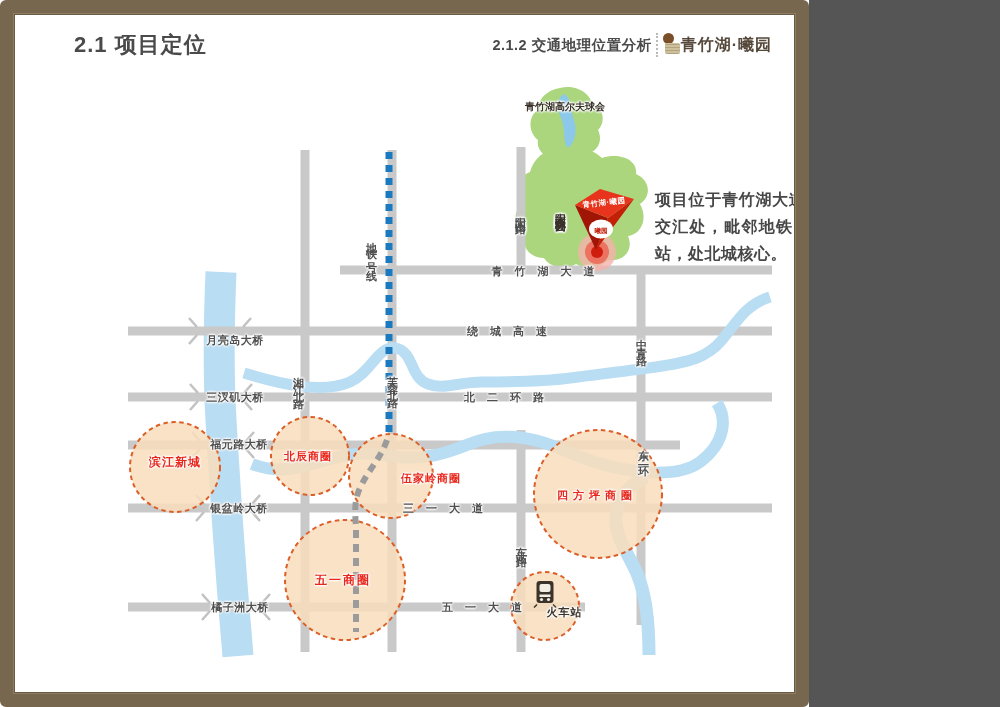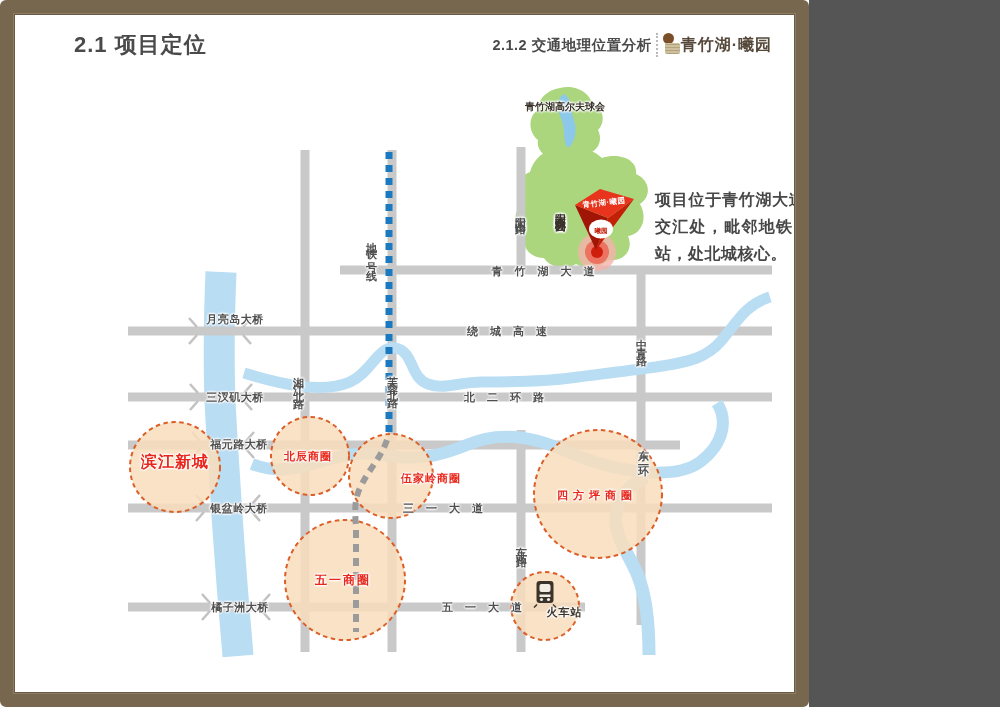--- a/index.html
+++ b/index.html
@@ -127,27 +127,27 @@
   <div class="lbl" style="left:448px;top:607px;letter-spacing:12px;margin-left:40px;">五一大道</div>
 
   <div class="lbl lbl-v" style="left:520px;top:212px;letter-spacing:2px;">太阳山路</div>
   <div class="lbl lbl-v" style="left:371px;top:250px;letter-spacing:7px;">地铁一号线</div>
   <div class="lbl lbl-v" style="left:298px;top:382px;letter-spacing:7px;">湘江北路</div>
   <div class="lbl lbl-v" style="left:392px;top:381px;letter-spacing:7px;">芙蓉北路</div>
   <div class="lbl lbl-v" style="left:641px;top:342px;letter-spacing:8px;">中青路</div>
   <div class="lbl lbl-v" style="left:643px;top:453px;letter-spacing:8px;">东二环</div>
   <div class="lbl lbl-v" style="left:521px;top:545px;letter-spacing:5px;">车站路</div>
 
-  <div class="lbl" style="left:235px;top:319px;letter-spacing:0.5px;">月亮岛大桥</div>
+  <div class="lbl" style="left:235px;top:340px;letter-spacing:0.5px;">月亮岛大桥</div>
   <div class="lbl" style="left:235px;top:397px;letter-spacing:0.5px;">三汊矶大桥</div>
   <div class="lbl" style="left:239px;top:444px;letter-spacing:0.5px;">福元路大桥</div>
   <div class="lbl" style="left:239px;top:508px;letter-spacing:0.5px;">银盆岭大桥</div>
   <div class="lbl" style="left:240px;top:607px;letter-spacing:0.5px;">橘子洲大桥</div>
 
-  <div class="lbl lbl-red" style="left:175px;top:462px;letter-spacing:1px;font-size:16px;font-family:Liberation Serif, serif;">滨江新城</div>
+  <div class="lbl lbl-red" style="left:175px;top:462px;letter-spacing:1px;font-size:12px;font-family:Liberation Serif, serif;">滨江新城</div>
   <div class="lbl lbl-red" style="left:308px;top:456px;letter-spacing:1px;">北辰商圈</div>
   <div class="lbl lbl-red" style="left:391px;top:478px;letter-spacing:1px;margin-left:40px;">伍家岭商圈</div>
   <div class="lbl lbl-red" style="left:597px;top:495px;letter-spacing:5px;">四方坪商圈</div>
   <div class="lbl lbl-red" style="left:343px;top:580px;letter-spacing:2px;font-size:12px;">五一商圈</div>
   <div class="lbl lbl-dark" style="left:542px;top:612px;letter-spacing:1px;padding-left:45px;">火车站</div>
 
   <div class="pin-title">青竹湖·曦园</div>
   <div class="pin-sub">曦园</div>
 
   <div class="frame-overlay"></div>

